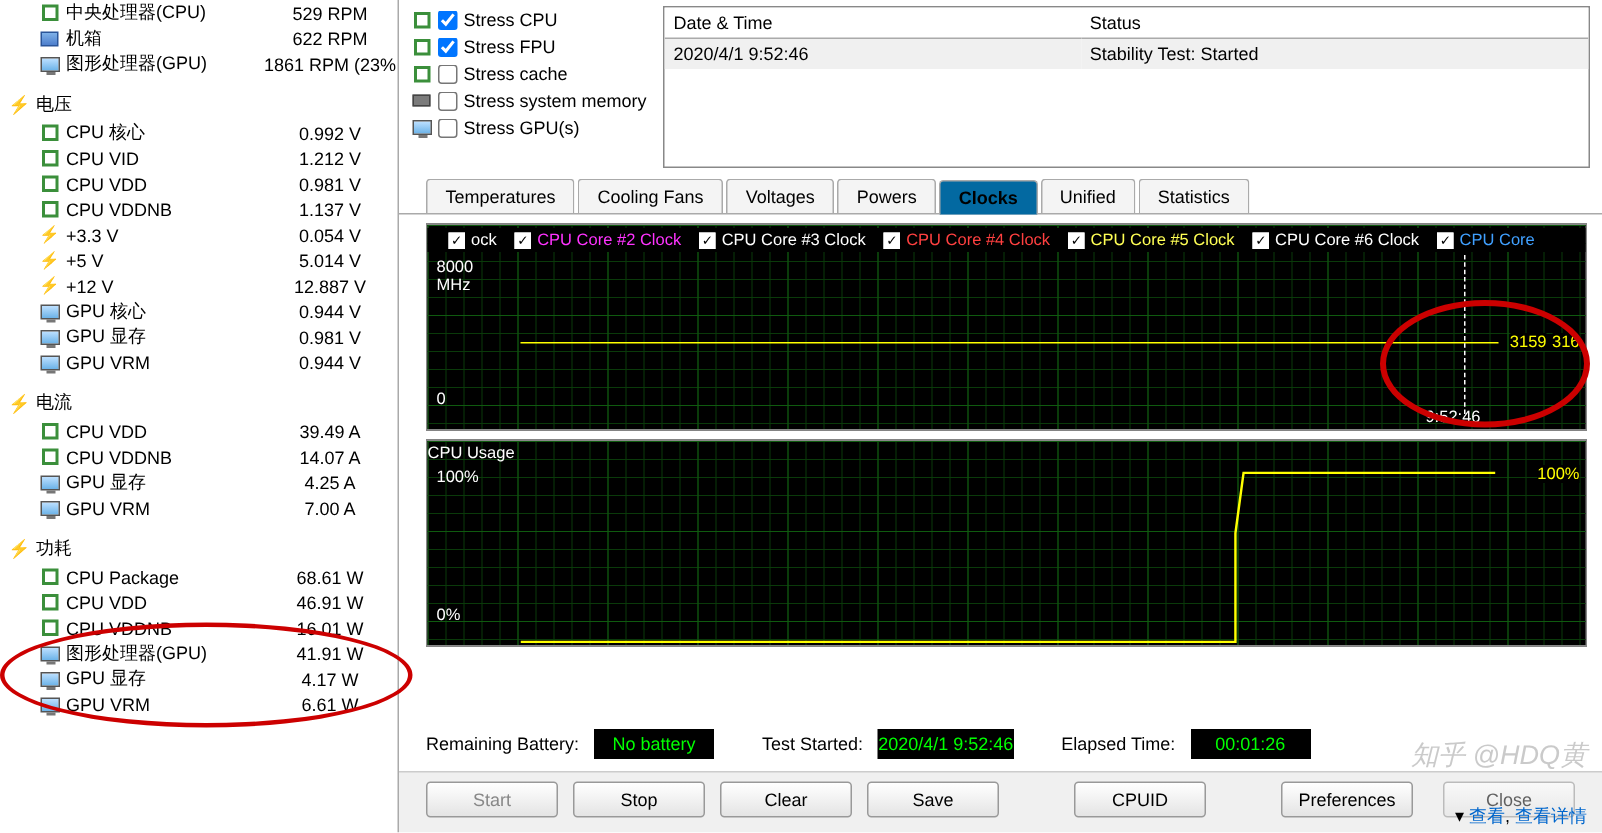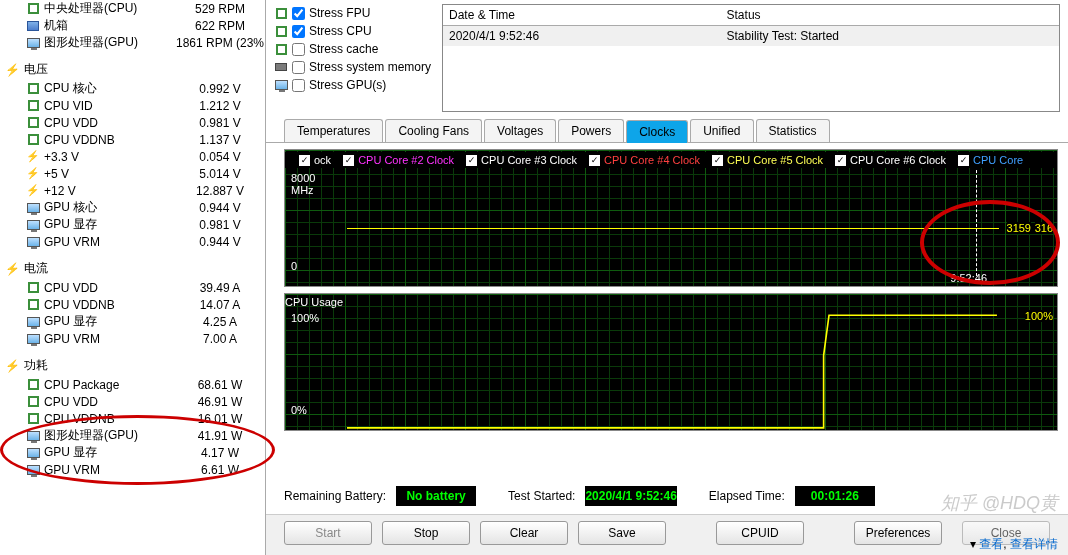--- a/index.html
+++ b/index.html
@@ -26,36 +26,36 @@
   .stresscol { width:160px; }
   .cbrow { display:flex; align-items:center; height:18px; }
   .cbrow .ic { margin-right:4px; }
   .cbrow input { margin-right:4px; }
   .log { flex:1; border:1px solid #888; background:#fff; height:108px; overflow:hidden; }
   .log table { width:100%; border-collapse:collapse; font-size:12px; }
   .log th { background:#fff; text-align:left; padding:3px 6px; border-bottom:1px solid #aaa; font-weight:normal;}
   .log td { padding:3px 6px; background:#f0f0f0; }
   .tabs { display:flex; padding:3px 8px 0 18px; border-bottom:1px solid #aaa; }
   .tab { padding:4px 12px; border:1px solid #aaa; border-bottom:none; background:#f4f4f4; margin-right:2px; font-size:12px; border-radius:3px 3px 0 0; cursor:pointer;}
-  .tab.active { background:#0ea5e9; position:relative; top:1px; }
+  .tab.active { background:#0369a1; position:relative; top:1px;font-weight:bold; }
   .chartwrap { padding:6px 10px 0 18px; flex:1; display:flex; flex-direction:column; gap:6px; overflow:hidden;}
   .chart { background:#000; border:1px solid #888; position:relative; height:138px; }
   .chart2 { height:138px; }
   .grid { position:absolute; inset:0; background-image:linear-gradient(#0a3a0a 1px,transparent 1px),linear-gradient(90deg,#0a3a0a 1px,transparent 1px); background-size:12px 12px; }
   .grid5 { position:absolute; inset:0; background-image:linear-gradient(#0f5a0f 1px,transparent 1px),linear-gradient(90deg,#0f5a0f 1px,transparent 1px); background-size:60px 60px; }
   .chart .ylabel { position:absolute; left:6px; color:#fff; font-size:11px; }
   .chart .badge { position:absolute; right:4px; color:#ff0; font-size:11px; background:#000;}
   .legend { position:absolute; top:2px; left:0; right:0; height:16px; display:flex; background:#000; overflow:hidden; white-space:nowrap; align-items:center; padding-left:14px;}
   .lg { display:inline-flex; align-items:center; margin-right:12px; font-size:11px; }
   .lg .ck { width:11px; height:11px; border:1px solid #fff; background:#fff; margin-right:4px; display:inline-flex; align-items:center; justify-content:center; font-size:9px; color:#000;}
   .chtitle { position:absolute; top:2px; left:0; right:0; text-align:left; color:#fff; font-size:11px; }
   .usage-line { position:absolute; left:62px; right:60px; top:18px; bottom:10px; }
   .statusbar { padding:8px 18px; display:flex; align-items:center; gap:6px; }
   .statusbar .slbl { margin-right:4px; }
-  .statusbar .sval { background:#000; color:#0f0; padding:3px 0; display:inline-block; min-width:80px; text-align:center;font-weight:bold; }
+  .statusbar .sval { background:#000; color:#0f0; padding:3px 0; display:inline-block; min-width:80px; text-align:center; }
   .btnbar { padding:6px 18px 10px 18px; display:flex; gap:10px; background:#f0f0f0; border-top:1px solid #ccc;}
   .btn { padding:4px 0; width:88px; text-align:center; border:1px solid #999; background:linear-gradient(#fff,#e4e4e4); border-radius:3px; cursor:pointer; }
   .btn.dis { color:#888; }
   .yellowline{position:absolute;left:62px;right:58px;border-top:1px solid #ff0;}
   .xlabel{position:absolute;color:#fff;font-size:11px;}
   .zhihu{position:absolute;right:10px;bottom:40px;font-size:18px;color:rgba(180,180,180,0.7);font-style:italic;pointer-events:none;}
   .footlinks{position:absolute;right:10px;bottom:2px;font-size:12px;}
   .footlinks a{color:#06c;text-decoration:none;margin-top:45px;}
   .ann{position:absolute;border:3px solid #cc0000;border-radius:50%/50%;pointer-events:none;}
 </style>
@@ -245,28 +245,28 @@
   </div>
 
   <div class="rightpane">
     <div class="topstrip">
       <div class="stresscol" id="stress-col">
           <div class="cbrow">
             <span class="ic">
               <span class="ic-chip"></span>
             </span>
             <input type="checkbox" checked="" style="">
-            <span>Stress FPU</span>
+            <span>Stress CPU</span>
           </div>
           <div class="cbrow">
             <span class="ic">
               <span class="ic-chip"></span>
             </span>
             <input type="checkbox" checked="" style="">
-            <span>Stress CPU</span>
+            <span>Stress FPU</span>
           </div>
           <div class="cbrow">
             <span class="ic">
               <span class="ic-chip"></span>
             </span>
             <input type="checkbox" style="">
             <span>Stress cache</span>
           </div>
           <div class="cbrow">
             <span class="ic">

